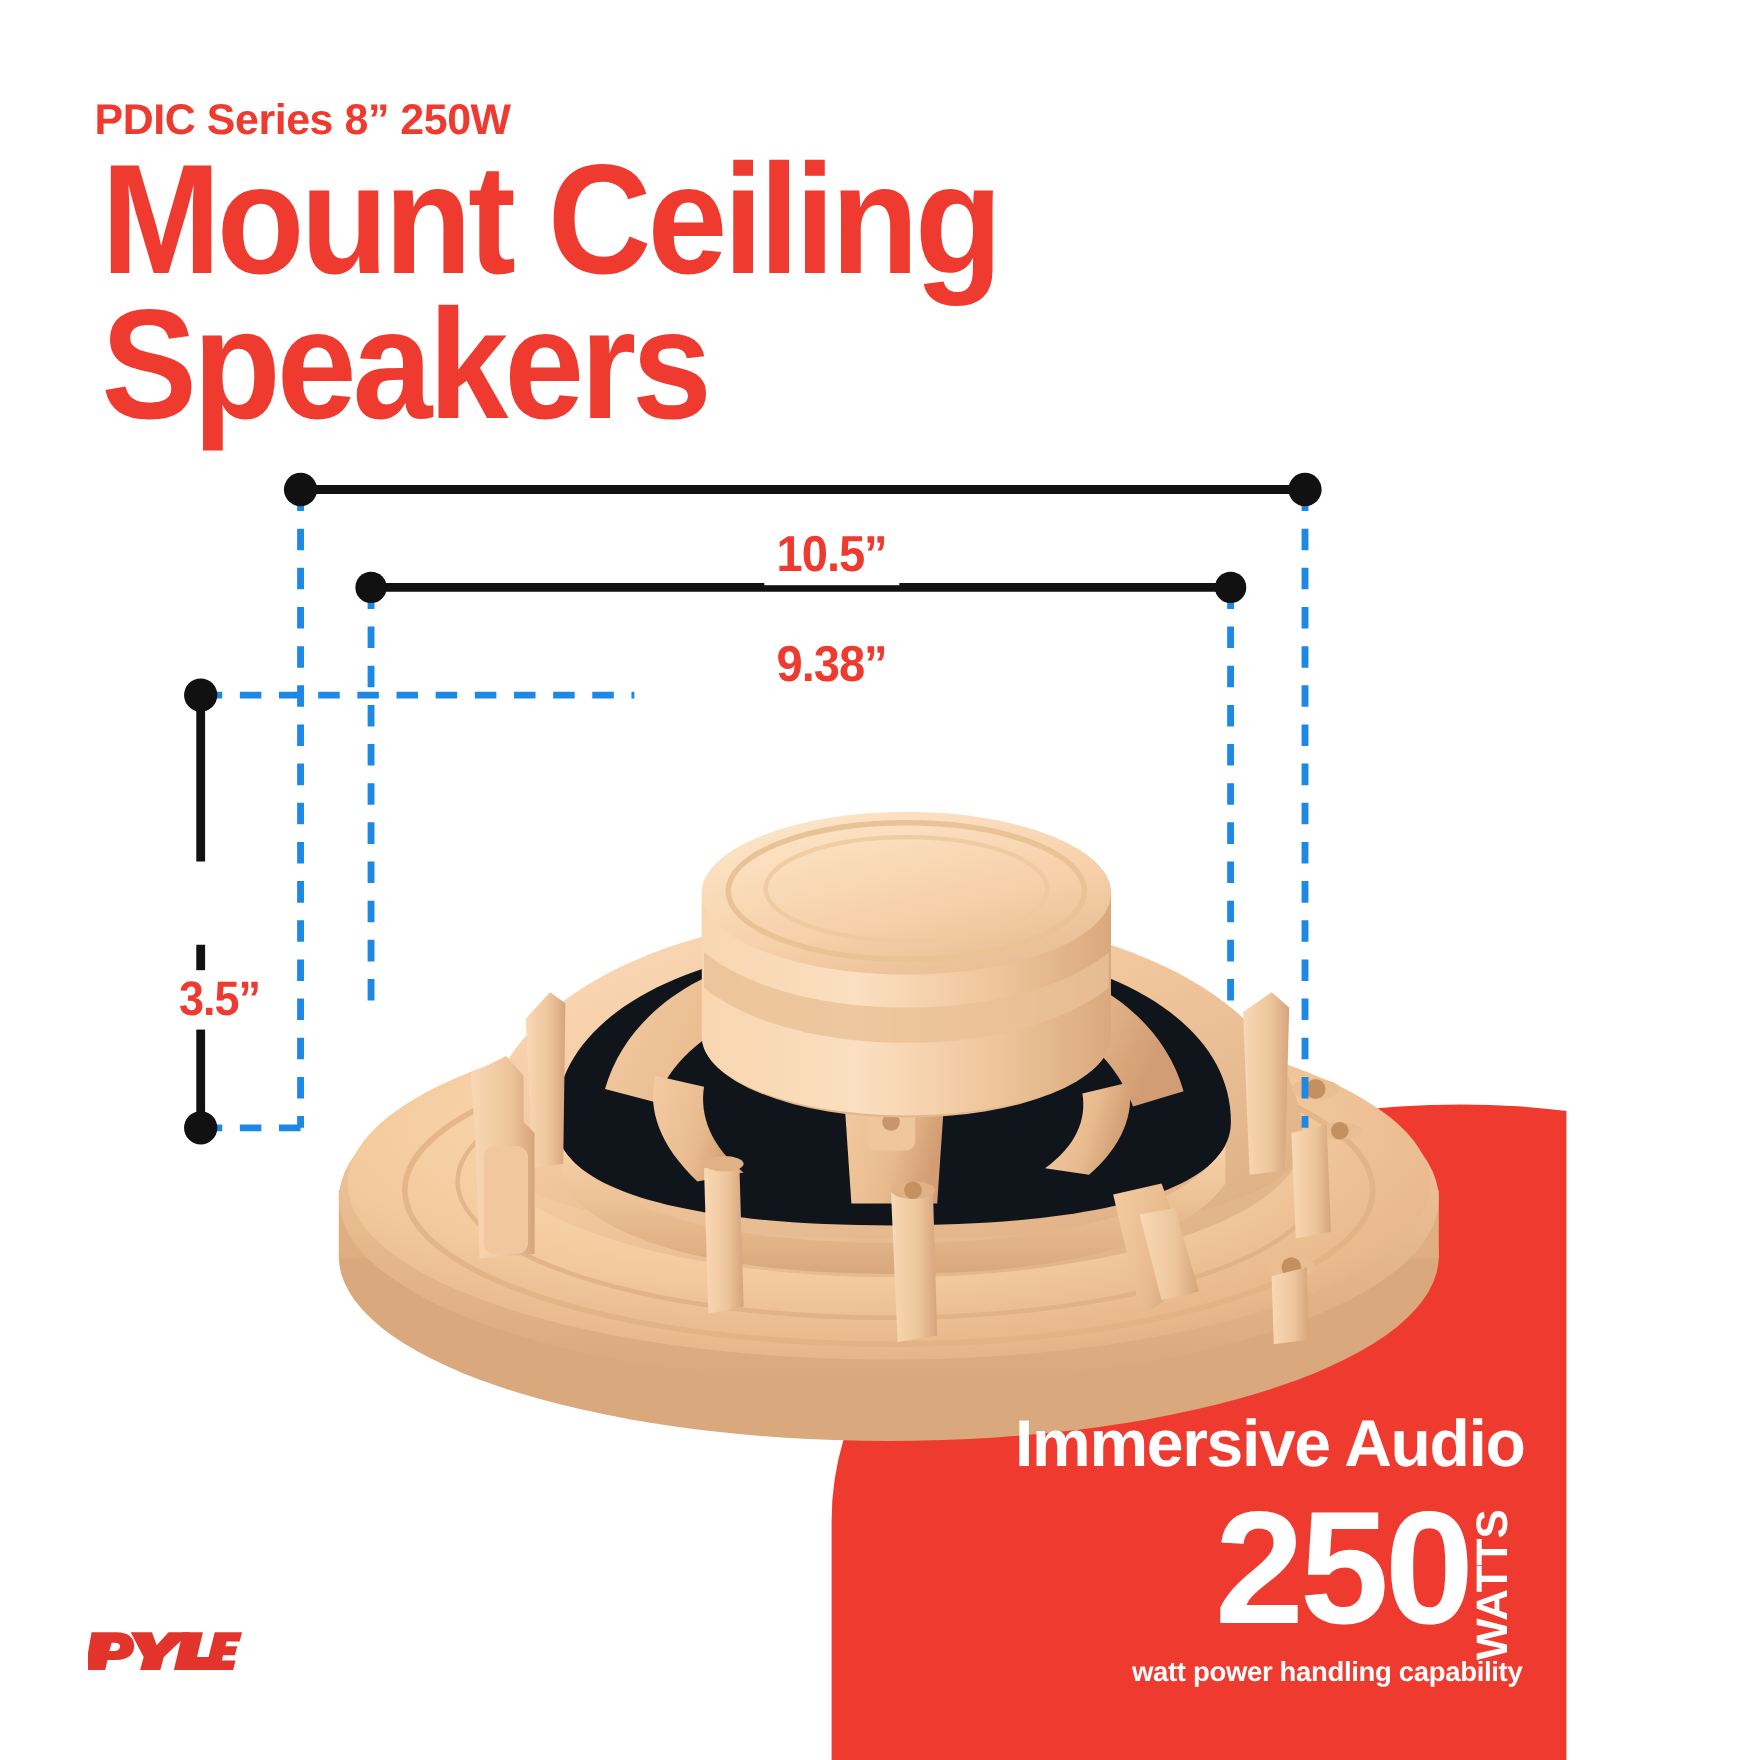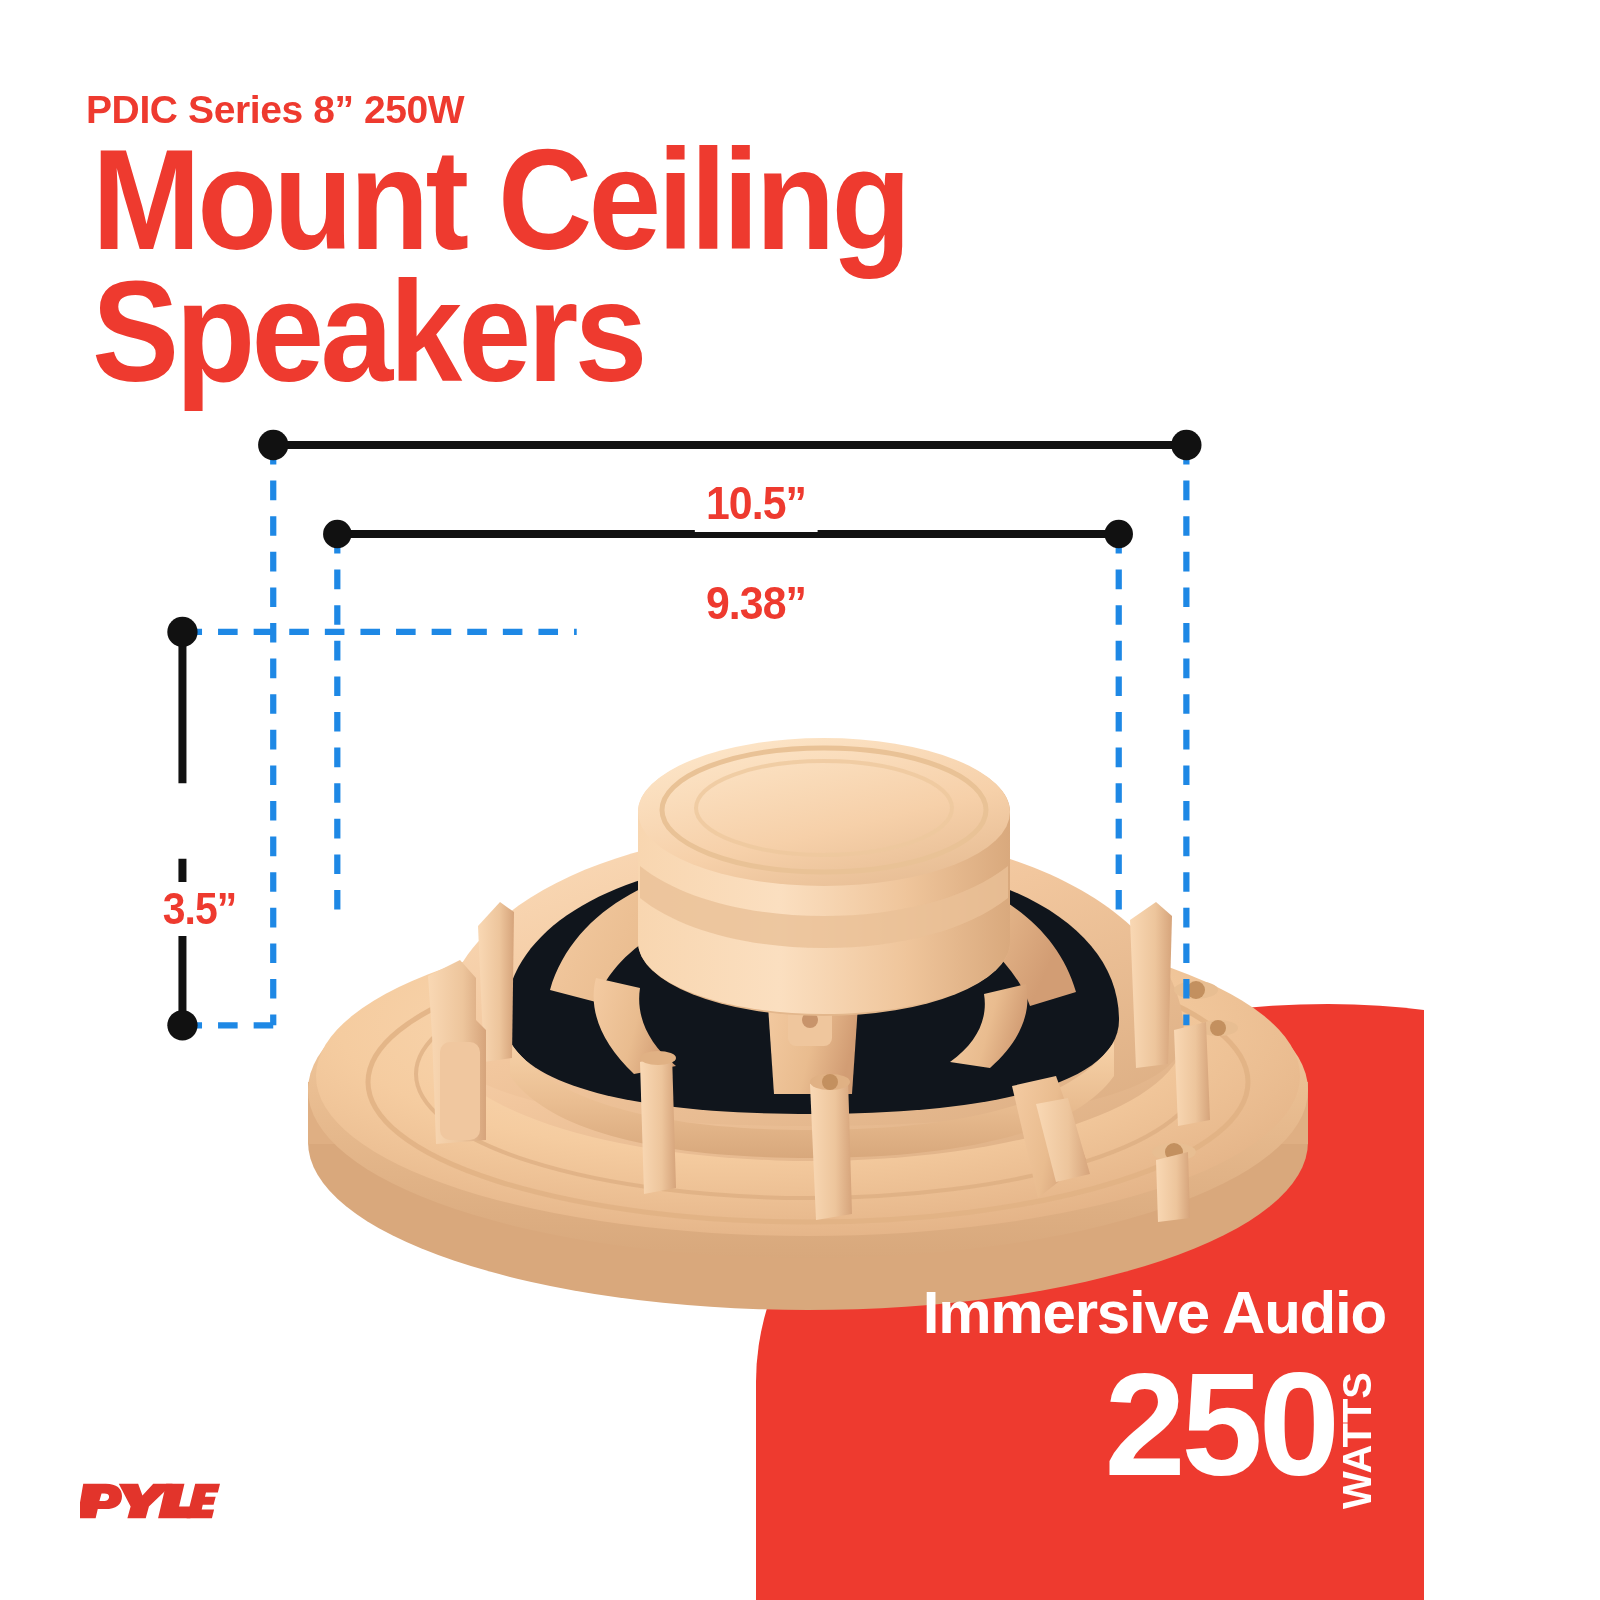--- a/index.html
+++ b/index.html
@@ -285,20 +285,21 @@
     </g>
   </svg>
 
   <div class="dimlabel dim-105">10.5”</div>
   <div class="dimlabel dim-938">9.38”</div>
   <div class="dimlabel dim-35">3.5”</div>
 
   <div class="badge badge-immersive">Immersive Audio</div>
   <div class="badge badge-number">250</div>
   <div class="badge badge-watts">WATTS</div>
+  <div class="badge badge-caption">watt power handling capability</div>
 
   <svg class="pyle-logo" viewBox="0 0 260 72" aria-hidden="true">
     <g fill="#E2342B">
 
       <path d="M6 4 h42 c20 0 30 9 30 23 0 15 -11 24 -31 24 h-14 l-4 17 h-34 Z
                M40 22 l-4 14 h8 c6 0 10 -3 10 -8 0 -4 -3 -6 -9 -6 Z"></path>
 
       <path d="M72 4 h36 l8 22 l20 -22 h36 l-44 42 l-6 22 h-34 l6 -22 Z"></path>
 
       <path d="M160 4 h34 l-10 42 h26 l-5 22 h-60 Z"></path>

